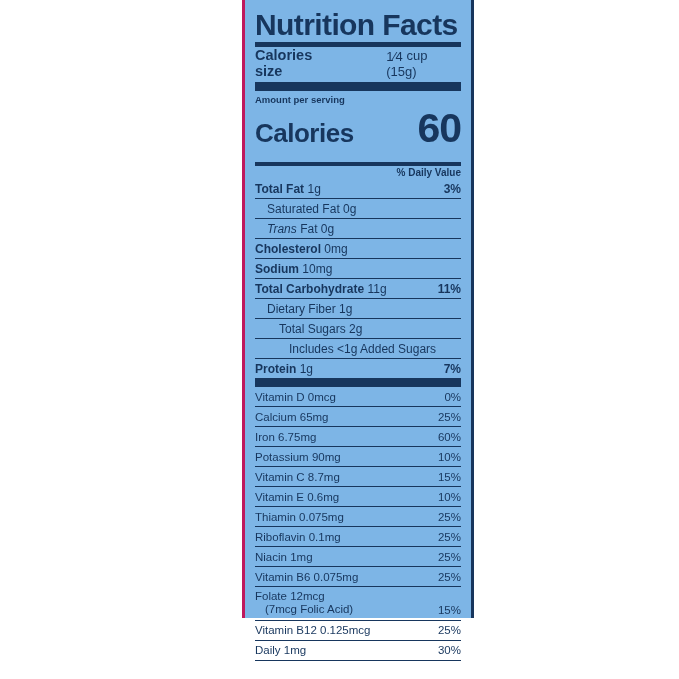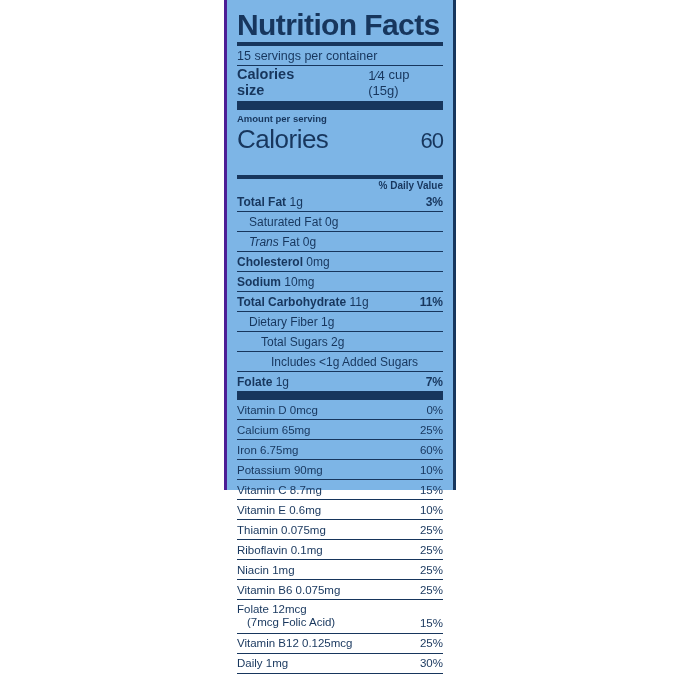--- a/index.html
+++ b/index.html
@@ -5,26 +5,26 @@
   html, body {
     margin: 0;
     padding: 0;
     width: 679px;
     height: 679px;
     background: #ffffff;
     font-family: "Liberation Sans", sans-serif;
   }
   #panel-wrap {
     position: absolute;
-    left: 224px;
+    left: 242px;
     top: 0px;
     width: 232px;
-    height: 490px;
+    height: 618px;
     background: #7db5e6;
-    border-left: 3px solid #4c1d95;
+    border-left: 3px solid #be185d;
     border-right: 3px solid #17365d;
     box-sizing: border-box;
     color: #17365d;
   }
   .inner {
     padding: 4px 10px 0 10px;
     box-sizing: border-box;
   }
   .nf-title {
     font-family: "Liberation Sans", sans-serif;
@@ -62,25 +62,25 @@
   }
   .amount-per {
     font-size: 9.5px;
     font-weight: bold;
     padding: 3px 0 0 0;
   }
   .calories-row {
     display: flex;
     justify-content: space-between;
     align-items: baseline;
-    font-weight: normal;
-    padding-bottom: 20px;
+    font-weight: bold;
+    padding-bottom: 10px;
   }
   .calories-label { font-size: 26px; letter-spacing: -0.5px; }
-  .calories-value { font-size: 22px; letter-spacing: -1px; }
+  .calories-value { font-size: 41px; letter-spacing: -1px; }
 
   .dv-head {
     text-align: right;
     font-size: 10px;
     font-weight: bold;
     padding: 1px 0 1px 0;
   }
   .line {
     display: flex;
     justify-content: space-between;
@@ -119,21 +119,20 @@
 </style>
 </head>
 <body>
 
 <div id="panel-wrap">
   <div class="inner">
 
     <div class="nf-title">Nutrition Facts</div>
     <div class="rule-med"></div>
 
-    <div class="servings">15 servings per container</div>
     <div class="rule-hair"></div>
 
     <div class="serving-size-row">
       <span>Calories size</span>
       <span class="serving-size-val">
         <span class="frac">1⁄4</span>
         <span>cup (15g)</span>
       </span>
     </div>
 
@@ -189,21 +188,21 @@
       <span class="lbl"><span>Total Sugars</span> <span>2g</span></span>
       <span class="val"></span>
     </div>
 
     <div class="line ind3">
       <span class="lbl">Includes &lt;1g Added Sugars</span>
       <span class="val"></span>
     </div>
 
     <div class="line no-border">
-      <span class="lbl"><span class="b">Folate</span> <span>1g</span></span>
+      <span class="lbl"><span class="b">Protein</span> <span>1g</span></span>
       <span class="val">7%</span>
     </div>
 
     <div class="rule-thick"></div>
 
     <div class="vit-line">
       <span>Vitamin D 0mcg</span>
       <span>0%</span>
     </div>
     <div class="vit-line">

